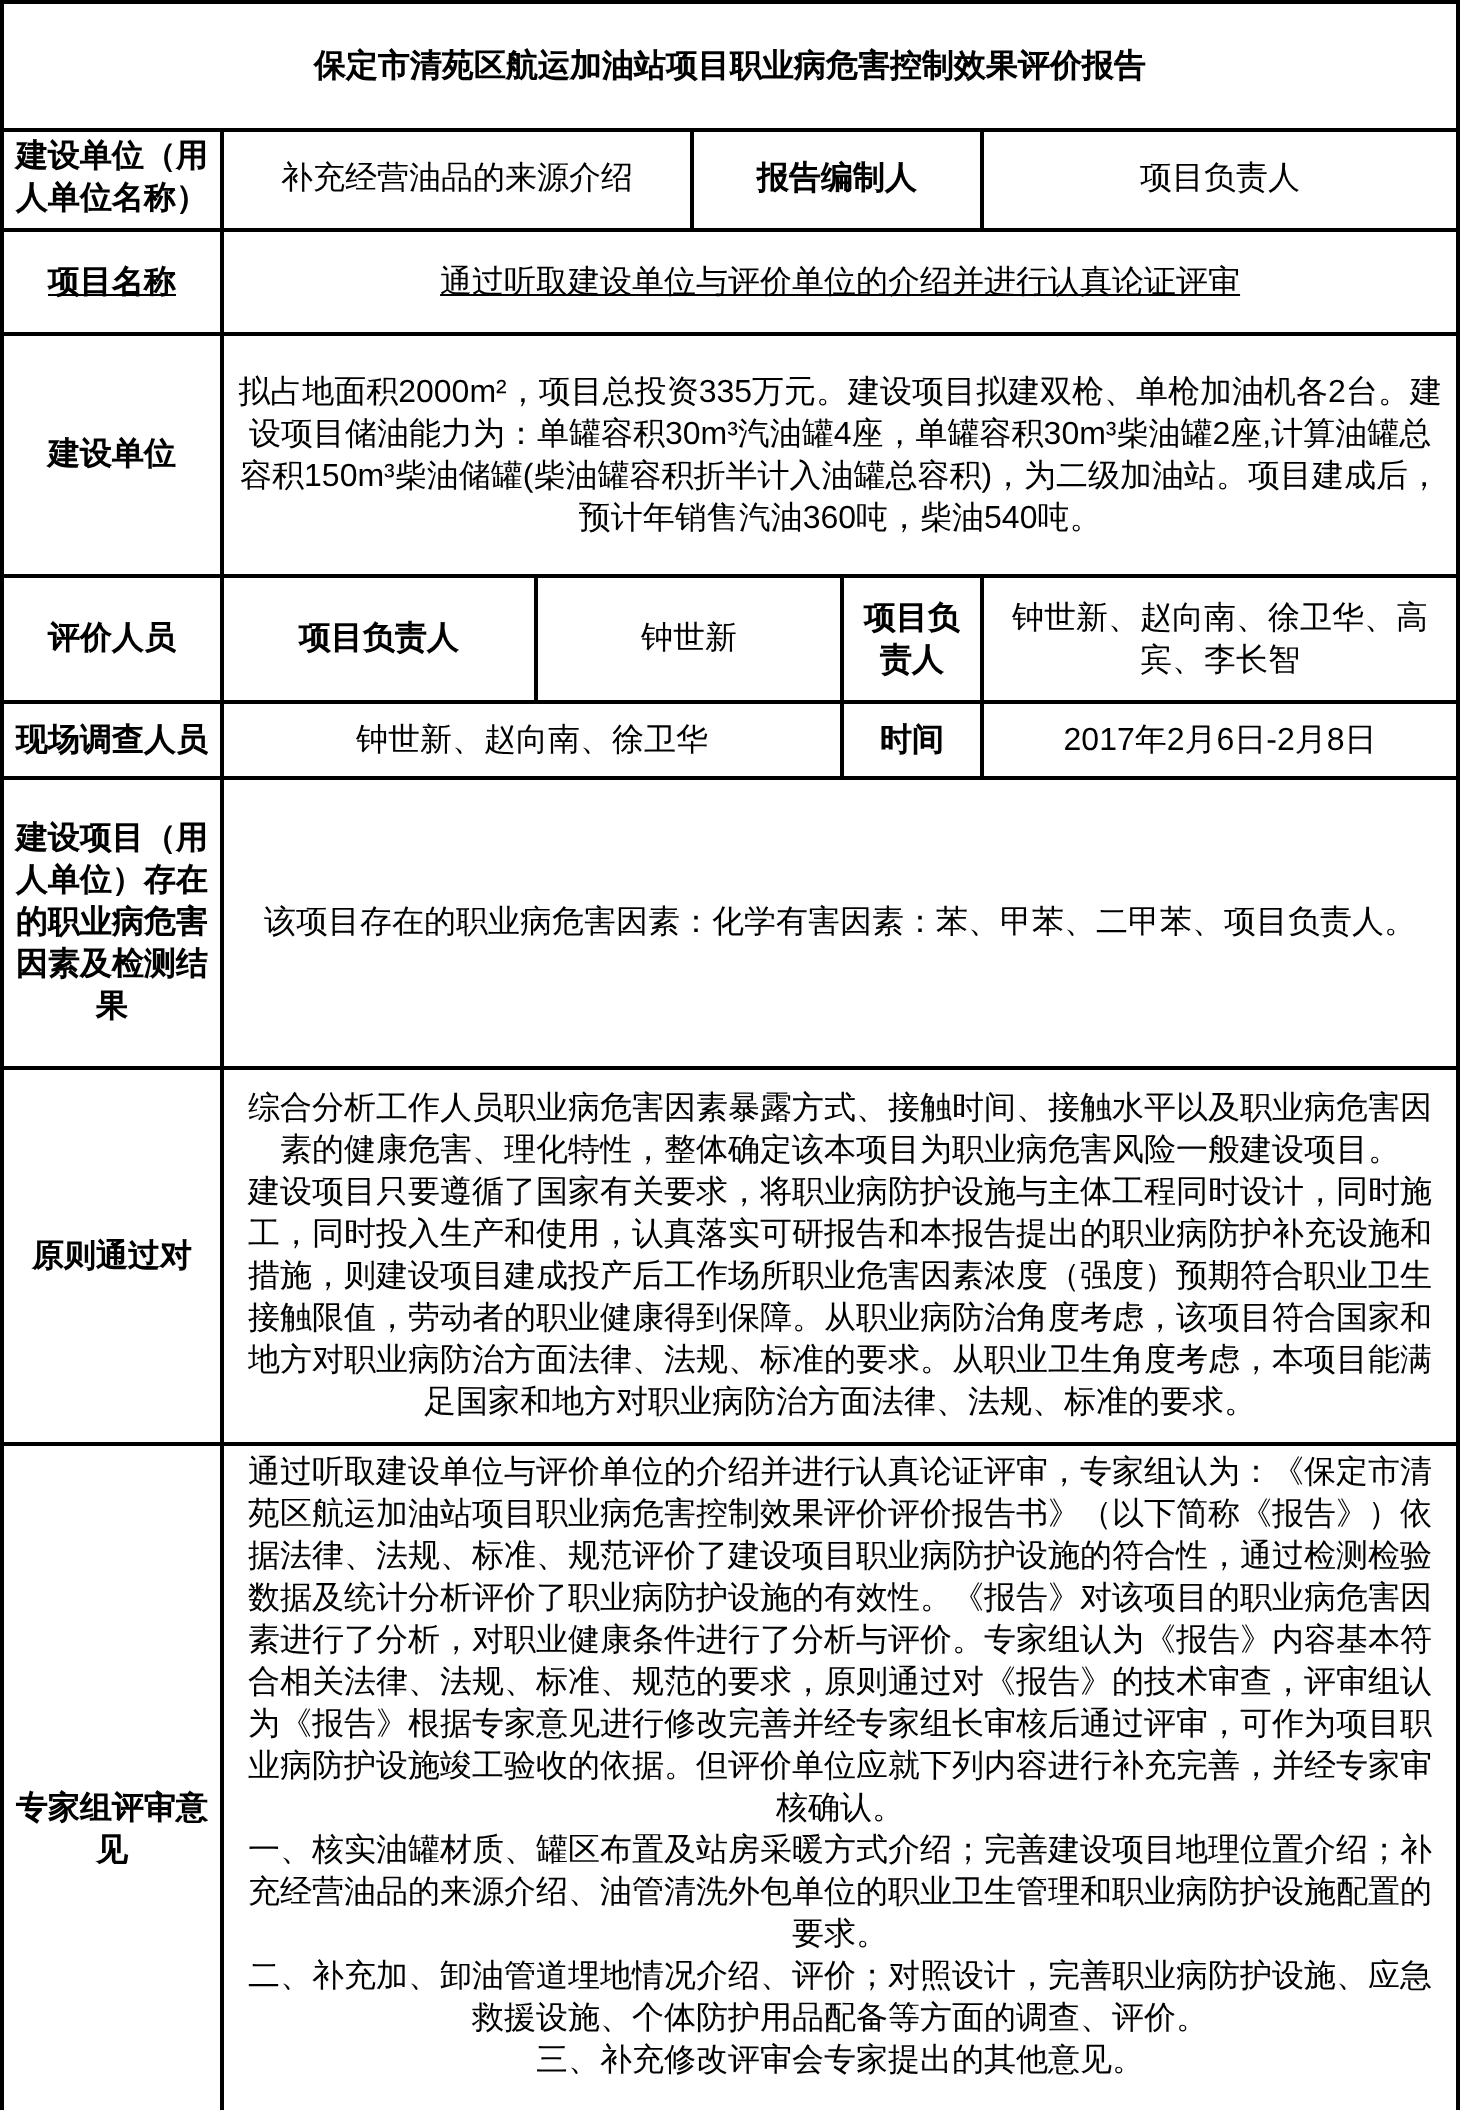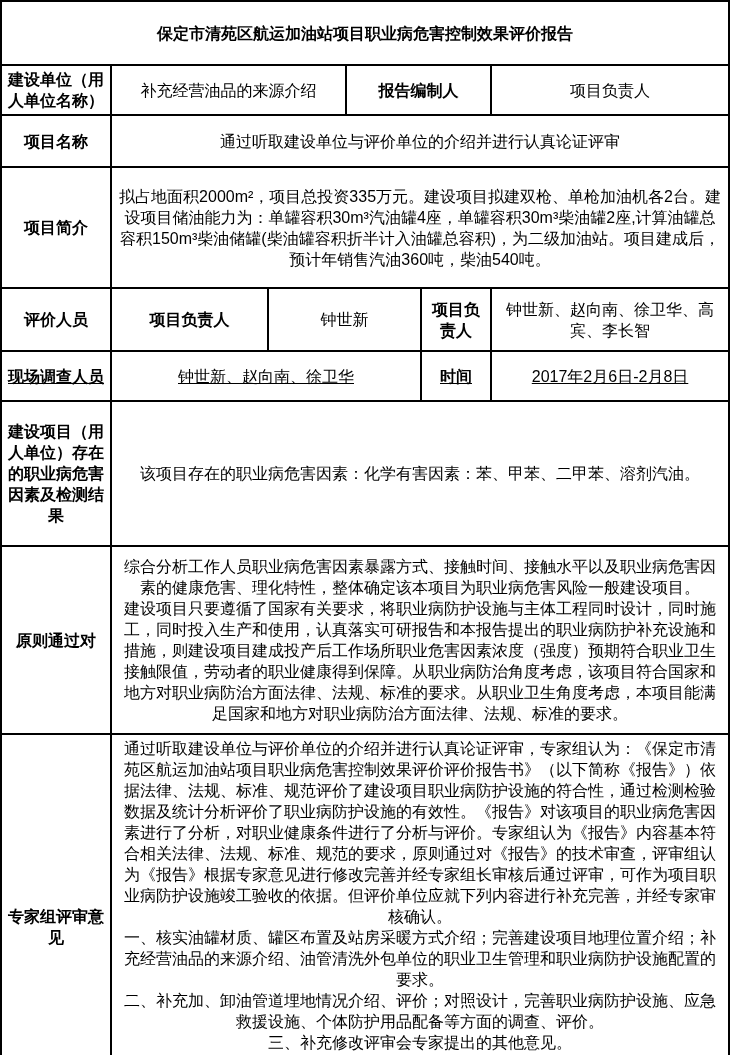--- a/index.html
+++ b/index.html
@@ -42,25 +42,25 @@
     padding: 2px 4px;
   }
   td.txt {
     text-align: justify;
     text-justify: inter-ideograph;
   }
   td.pre {
     white-space: pre-wrap;
   }
   tr.r-title    { height: 64px; }
-  tr.r-unit     { height: 50px; }
-  tr.r-name     { height: 52px; }
+  tr.r-unit     { height: 50px; font-family: Liberation Mono, monospace; }
+  tr.r-name     { height: 52px; text-decoration: underline; }
   tr.r-intro    { height: 121px; }
   tr.r-eval     { height: 63px; }
-  tr.r-survey   { height: 50px; text-decoration: underline; }
+  tr.r-survey   { height: 38px; }
   tr.r-hazard   { height: 145px; }
   tr.r-concl    { height: 188px; }
   tr.r-expert   { height: 333px; }
 </style>
 </head>
 <body>
 
 <table class="report">
   <colgroup>
     <col style="width:110px">
@@ -82,42 +82,42 @@
     <td class="lbl" colspan="2">报告编制人</td>
     <td>项目负责人</td>
   </tr>
 
   <tr class="r-name">
     <td class="lbl">项目名称</td>
     <td colspan="5">通过听取建设单位与评价单位的介绍并进行认真论证评审</td>
   </tr>
 
   <tr class="r-intro">
-    <td class="lbl">项目简介</td>
+    <td class="lbl">建设单位</td>
     <td colspan="5" class="txt">拟占地面积2000m²，项目总投资335万元。建设项目拟建双枪、单枪加油机各2台。建设项目储油能力为：单罐容积30m³汽油罐4座，单罐容积30m³柴油罐2座,计算油罐总容积150m³柴油储罐(柴油罐容积折半计入油罐总容积)，为二级加油站。项目建成后，预计年销售汽油360吨，柴油540吨。</td>
   </tr>
 
   <tr class="r-eval">
     <td class="lbl">评价人员</td>
     <td class="lbl">项目负责人</td>
     <td colspan="2">钟世新</td>
     <td class="lbl">项目负责人</td>
     <td>钟世新、赵向南、徐卫华、高宾、李长智</td>
   </tr>
 
   <tr class="r-survey">
     <td class="lbl">现场调查人员</td>
     <td colspan="3">钟世新、赵向南、徐卫华</td>
     <td class="lbl">时间</td>
     <td>2017年2月6日-2月8日</td>
   </tr>
 
   <tr class="r-hazard">
     <td class="lbl">建设项目（用人单位）存在的职业病危害因素及检测结果</td>
-    <td colspan="5" class="txt">该项目存在的职业病危害因素：化学有害因素：苯、甲苯、二甲苯、溶剂汽油。</td>
+    <td colspan="5" class="txt">该项目存在的职业病危害因素：化学有害因素：苯、甲苯、二甲苯、项目负责人。</td>
   </tr>
 
   <tr class="r-concl">
     <td class="lbl">原则通过对</td>
     <td colspan="5" class="txt pre">综合分析工作人员职业病危害因素暴露方式、接触时间、接触水平以及职业病危害因素的健康危害、理化特性，整体确定该本项目为职业病危害风险一般建设项目。
 建设项目只要遵循了国家有关要求，将职业病防护设施与主体工程同时设计，同时施工，同时投入生产和使用，认真落实可研报告和本报告提出的职业病防护补充设施和措施，则建设项目建成投产后工作场所职业危害因素浓度（强度）预期符合职业卫生接触限值，劳动者的职业健康得到保障。从职业病防治角度考虑，该项目符合国家和地方对职业病防治方面法律、法规、标准的要求。从职业卫生角度考虑，本项目能满足国家和地方对职业病防治方面法律、法规、标准的要求。</td>
   </tr>
 
   <tr class="r-expert">
     <td class="lbl">专家组评审意见</td>

